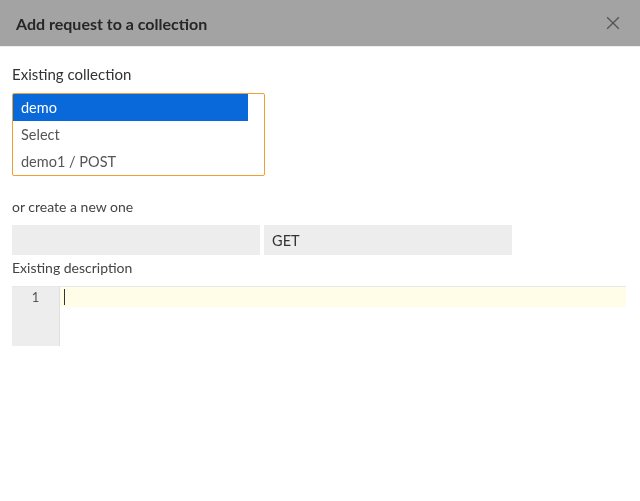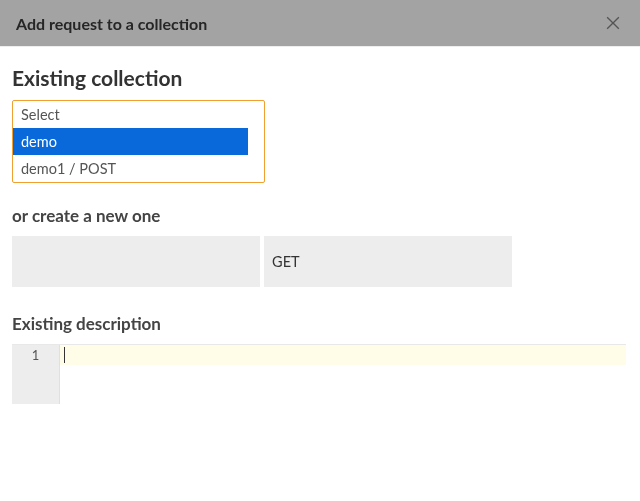--- a/index.html
+++ b/index.html
@@ -30,24 +30,24 @@
       cursor: pointer;
       color: #555;
       display: flex;
       align-items: center;
       justify-content: center;
     }
     .content {
       padding: 18px 12px 0 12px;
     }
     .section-label {
-      font-size: 21px;
+      font-size: 15px;
       color: #333;
       margin-bottom: 10px;
-      font-weight: 700;
+      font-weight: 400;
     }
     .select-box {
       width: 253px;
       border: 1px solid #f0a030;
       border-radius: 2px;
       overflow: hidden;
       background: #fff;
       margin-bottom: 22px;
     }
     .select-option {
@@ -55,35 +55,34 @@
       font-size: 14.5px;
       color: #555;
       cursor: pointer;
     }
     .select-option.highlighted {
       background: #0969da;
       color: #fff;
       margin-right: 16px;
     }
     .sub-section-label {
-      font-size: 17px;
+      font-size: 14px;
       color: #444;
       margin-bottom: 10px;
       margin-top: 4px;
-      font-weight: 700;
+      font-weight: 400;
     }
     .text-input {
       width: 248px;
-      height: 51px;
+      height: 30px;
       border: none;
       background: #ededed;
       padding: 6px 8px;
       font-size: 14.5px;
       color: #333;
-      margin-bottom: 22px;
       font-family: inherit;
     }
     .editor-wrap {
       display: flex;
       width: 614px;
       height: 60px;
       border-top: 1px solid #e8e8e8;
       margin-top: 4px;
     }
     .gutter {
@@ -125,22 +124,22 @@
       <line x1="5" y1="5" x2="19" y2="19"></line>
       <line x1="19" y1="5" x2="5" y2="19"></line>
     </svg>
   </div>
 </div>
 
 <div class="content">
 
   <div class="section-label">Existing collection</div>
   <div class="select-box">
+    <div class="select-option highlighted">demo</div>
     <div class="select-option">Select</div>
-    <div class="select-option highlighted">demo</div>
     <div class="select-option">demo1 / POST</div>
   </div>
 
   <div class="sub-section-label">or create a new one</div>
   <input class="text-input" type="text" value="" style="">
 
   <input class="text-input" type="text" value="GET" style="">
 
   <div class="sub-section-label">Existing description</div>
   <div class="editor-wrap">

